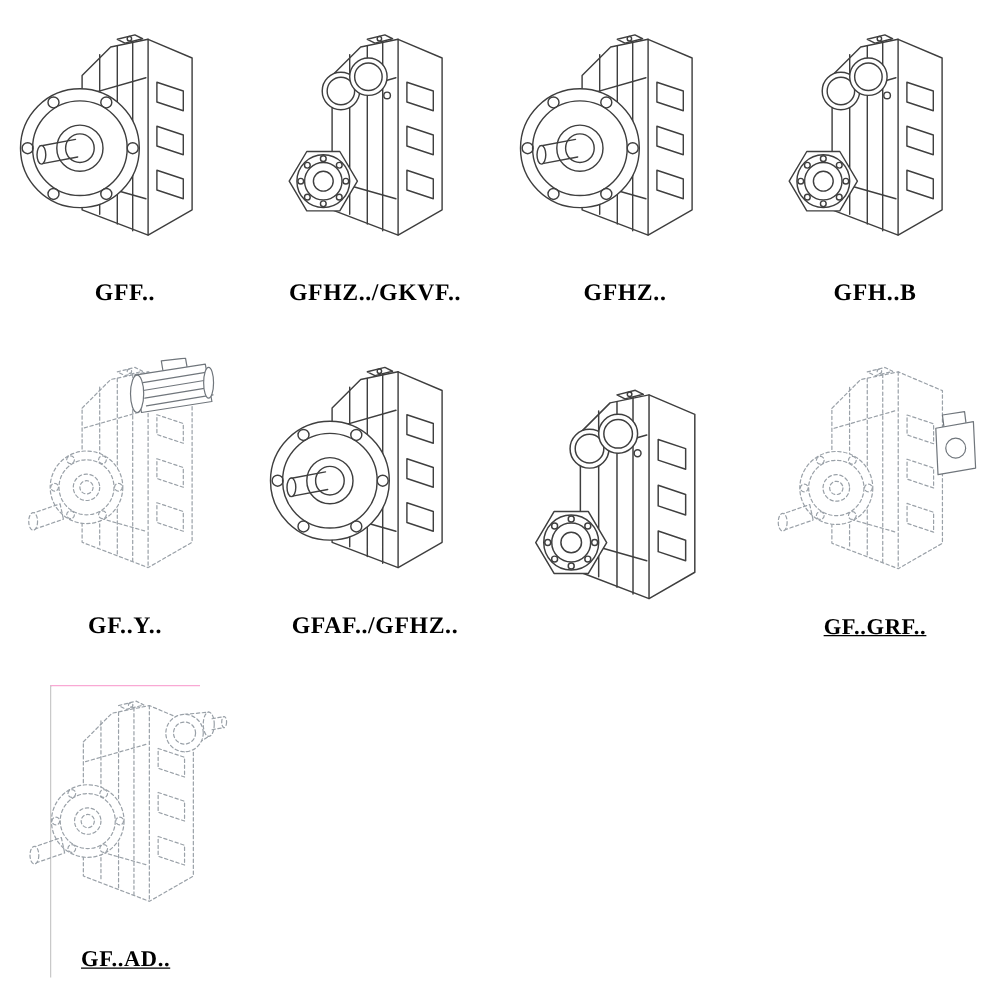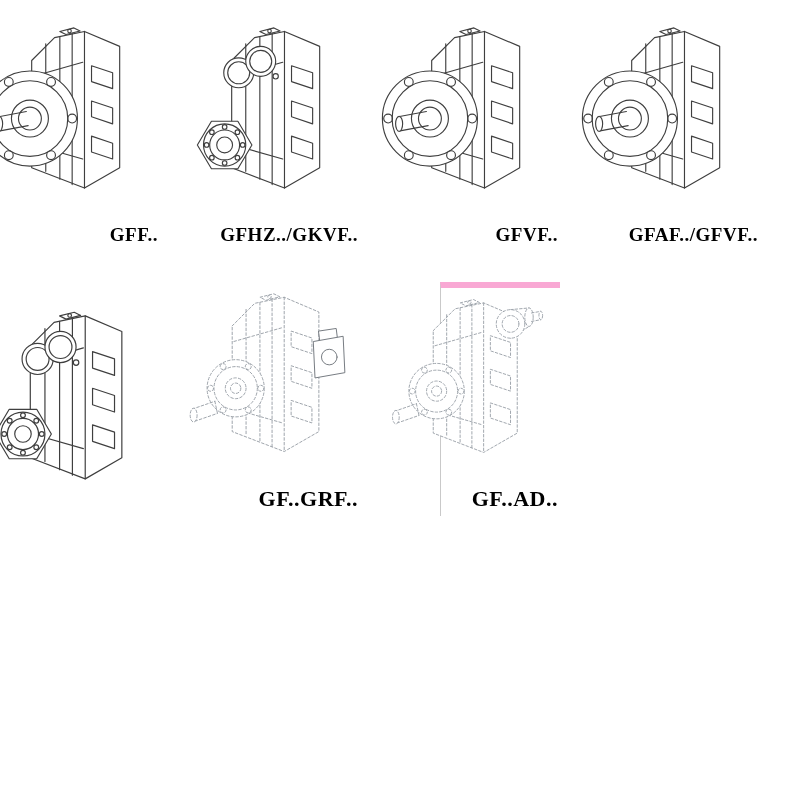--- a/index.html
+++ b/index.html
@@ -1,23 +1,23 @@
 <!DOCTYPE html>
 <html><head>
 <meta charset="utf-8">
 <style>
   html,body{margin:0;padding:0;background:#ffffff;}
   body{width:800px;height:800px;font-family:"Liberation Serif",serif;overflow:hidden;}
   .grid{display:grid;grid-template-columns:repeat(4,200px);grid-template-rows:repeat(3,266px);width:800px;height:800px;}
-  .cell{display:flex;flex-direction:column;align-items:flex-end;justify-content:flex-end;padding:4px 2px 6px;box-sizing:border-box;}
+  .cell{display:flex;flex-direction:column;align-items:center;justify-content:flex-end;padding:4px 2px 6px;box-sizing:border-box;}
   .drawing{width:184px;height:206px;stroke:#3f3f3f;stroke-width:1.3;fill:none;stroke-linejoin:round;stroke-linecap:round;}
   .drawing.dashed{stroke:#9aa1a8;stroke-width:1.1;stroke-dasharray:3 2.4;}
   .label{font-weight:bold;font-size:19px;letter-spacing:.5px;color:#000;text-align:center;line-height:1;padding-top:7px;white-space:nowrap;}
-  .label.lg{font-size:22px;}
-  .boxed{border-top:6px solid #f9a8d4;border-left:1px solid #c9c9c9;}
+  .label.lg{font-size:18px;text-decoration:underline;}
+  .boxed{border-top:1px solid #f9a8d4;border-left:1px solid #c9c9c9;}
   .defs-holder{position:absolute;width:0;height:0;overflow:hidden;}
 </style>
 </head>
 <body>
 
 <svg class="defs-holder" aria-hidden="true">
   <defs>
 
     <g id="housing">
       <path d="M56,46 L82,20 L116,13 L156,30 L156,168 L116,191 L56,168 Z" fill="#fff"></path>
@@ -141,32 +141,44 @@
         <use href="#sym-bores"></use>
       </svg>
     <figcaption class="label">GFHZ../GKVF..</figcaption>
   </figure>
 
 
   <figure class="cell">
     <svg class="drawing" viewBox="0 0 190 225" aria-label="gearbox-hollow-flange-drawing">
         <use href="#sym-flange"></use>
       </svg>
-    <figcaption class="label">GFVF..</figcaption>
+    <figcaption class="label">GFHZ..</figcaption>
   </figure>
 
 
+  <figure class="cell">
+    <svg class="drawing" viewBox="0 0 190 225" aria-label="gearbox-hollow-base-drawing">
+        <use href="#sym-bores"></use>
+      </svg>
+    <figcaption class="label">GFH..B</figcaption>
+  </figure>
 
 
+  <figure class="cell">
+    <svg class="drawing dashed" viewBox="0 0 190 225" aria-label="gearbox-with-motor-drawing">
+        <use href="#sym-motor"></use>
+      </svg>
+    <figcaption class="label">GF..Y..</figcaption>
+  </figure>
 
   <figure class="cell">
     <svg class="drawing" viewBox="0 0 190 225" aria-label="gearbox-flange-variant-drawing">
         <use href="#sym-flange"></use>
       </svg>
-    <figcaption class="label">GFAF../GFVF..</figcaption>
+    <figcaption class="label">GFAF../GFHZ..</figcaption>
   </figure>
 
   <figure class="cell">
     <svg class="drawing" viewBox="0 0 190 225" aria-label="gearbox-shaft-variant-drawing">
         <use href="#sym-bores"></use>
       </svg>
   </figure>
 
   <figure class="cell">
     <svg class="drawing dashed" viewBox="0 0 190 225" aria-label="gearbox-grf-input-drawing">

